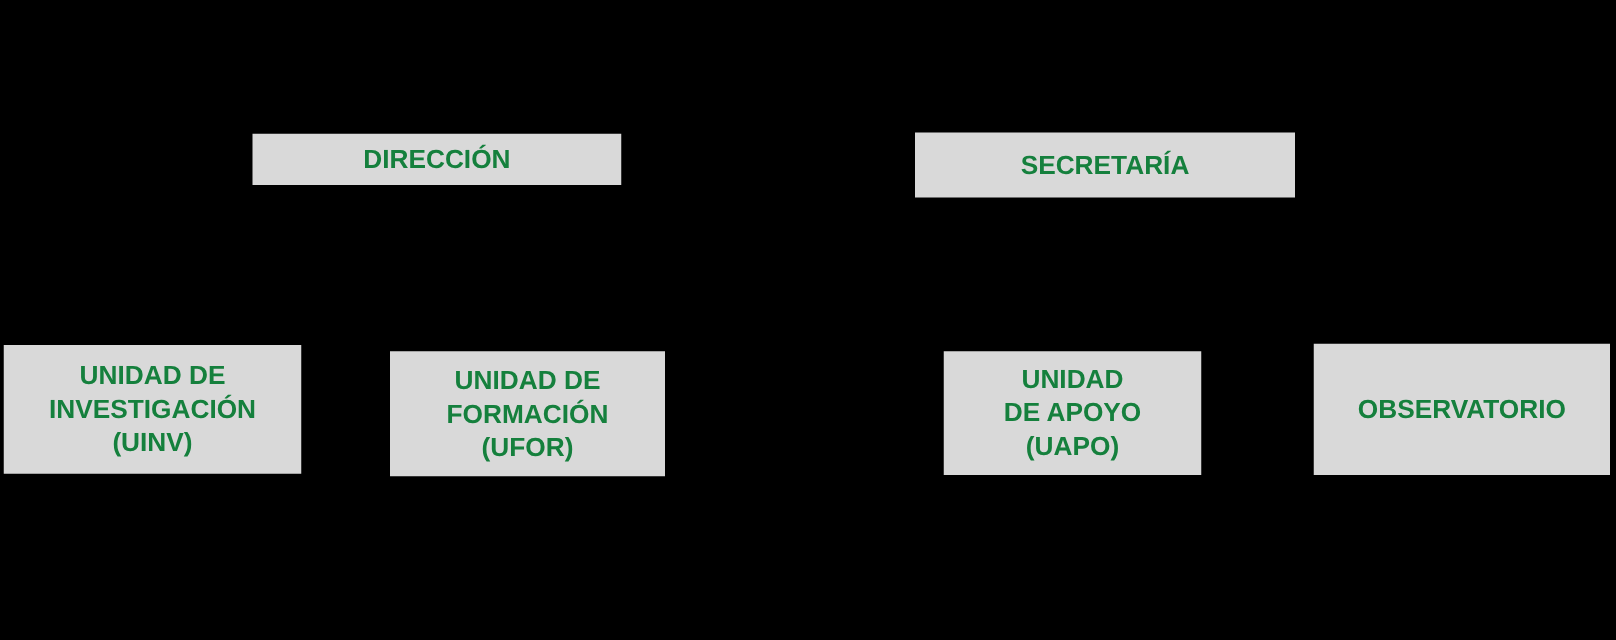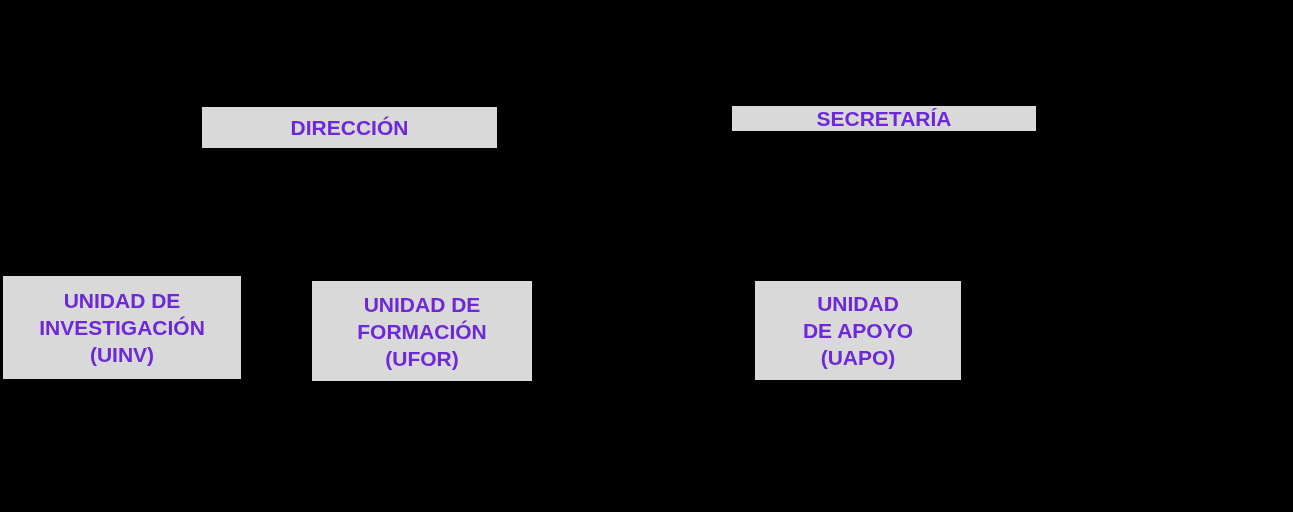--- a/index.html
+++ b/index.html
@@ -11,35 +11,35 @@
     position: relative;
     width: 1293px;
     height: 512px;
     background: #000000;
     overflow: hidden;
     font-family: "Liberation Sans", sans-serif;
   }
   .node {
     position: absolute;
     background: #D9D9D9;
-    color: #6d28d9;
+    color: #15803d;
     display: flex;
     align-items: center;
     justify-content: center;
     text-align: center;
     font-weight: bold;
     font-size: 21px;
     line-height: 27px;
   }
   .node-label {
     white-space: pre-line;
   }
   
   .node-direccion    { left: 202px;  top: 107px; width: 295px; height: 41px;  }
-  .node-secretaria   { left: 732px;  top: 106px; width: 304px; height: 25px;  }
+  .node-secretaria   { left: 732px;  top: 106px; width: 304px; height: 52px;  }
   .node-uinv         { left: 3px;    top: 276px; width: 238px; height: 103px; }
   .node-ufor         { left: 312px;  top: 281px; width: 220px; height: 100px; }
   .node-uapo         { left: 755px;  top: 281px; width: 206px; height: 99px;  }
   .node-observatorio { left: 1051px; top: 275px; width: 237px; height: 105px; }
 </style>
 </head>
 <body>
 
 <div class="canvas">
 
@@ -62,14 +62,17 @@
 FORMACIÓN
 (UFOR)</span>
   </div>
 
   <div class="node node-uapo">
     <span class="node-label">UNIDAD
 DE APOYO
 (UAPO)</span>
   </div>
 
+  <div class="node node-observatorio">
+    <span class="node-label">OBSERVATORIO</span>
+  </div>
 
 </div>
 
 </body></html>

